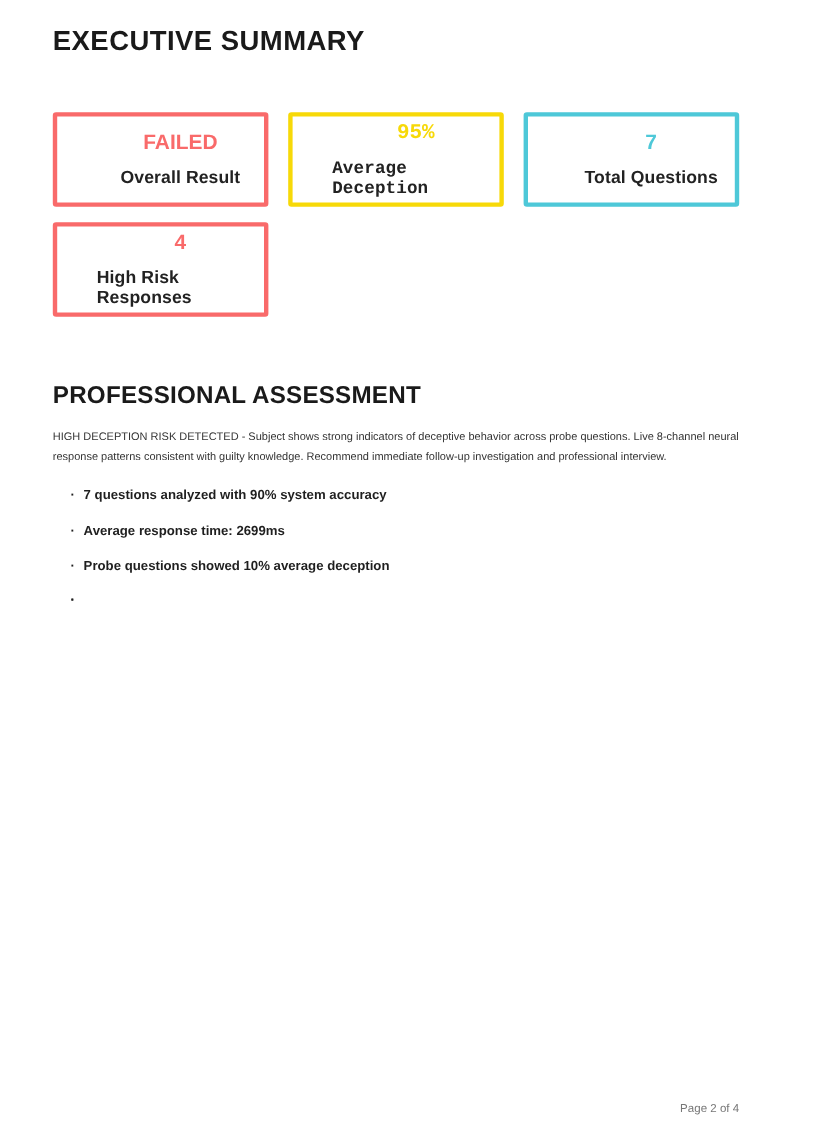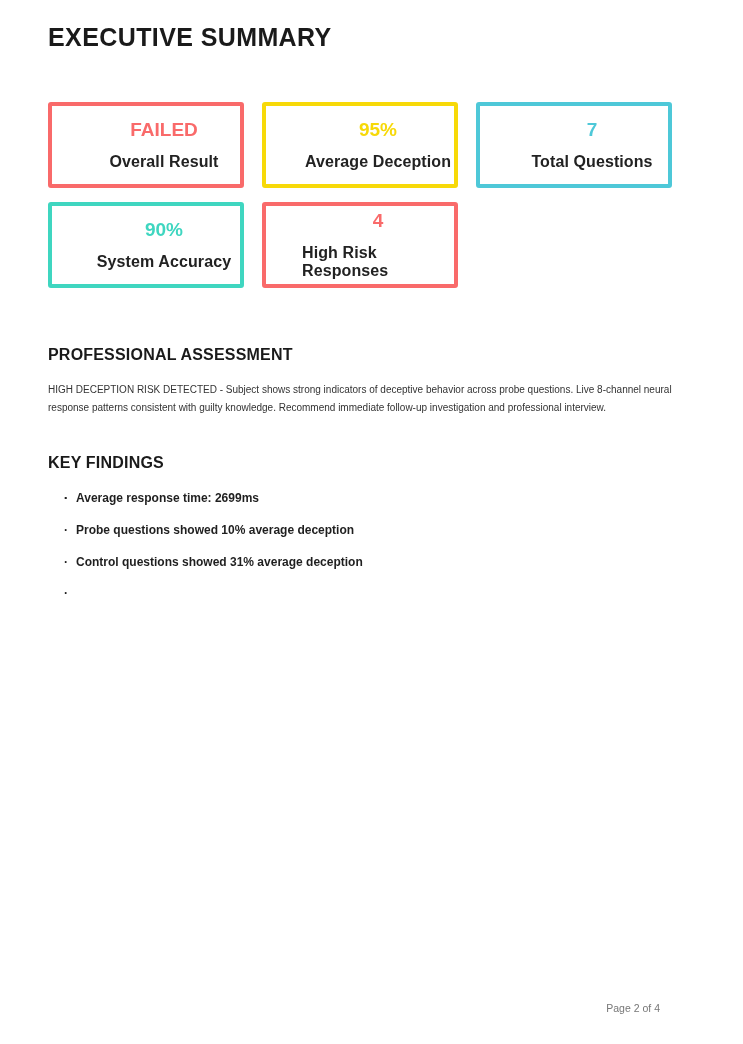--- a/index.html
+++ b/index.html
@@ -60,21 +60,21 @@
   }
   .card-label {
     font-size: 16px;
     font-weight: bold;
     color: #222222;
     letter-spacing: 0.1px;
   }
 
   
   .section-heading {
-    font-size: 16px;
+    font-size: 22px;
     font-weight: bold;
     color: #1a1a1a;
     letter-spacing: 0.2px;
   }
   #assessment-heading { margin: 58px 0 0 0; }
   .assessment-body {
     margin: 17px 0 0 0;
     font-size: 10px;
     line-height: 1.75;
     color: #333333;
@@ -99,70 +99,65 @@
   .findings-list li .bullet {
     position: absolute;
     left: 0;
     top: 0;
     font-size: 12px;
     line-height: 1.4;
   }
 
   .page-footer {
     position: absolute;
-    right: 60px;
+    right: 48px;
     bottom: 30px;
     font-size: 10.5px;
     color: #777777;
   }
 </style>
 </head>
 <body>
 
 <div class="page">
 
   <h1 class="doc-title">EXECUTIVE SUMMARY</h1>
 
   <div class="cards">
 
     <div class="card" style="border-color: rgb(249, 106, 106);">
       <div class="card-value" style="color: rgb(249, 106, 106);">FAILED</div>
       <div class="card-label">Overall Result</div>
     </div>
 
-    <div class="card" style="border-color: rgb(247, 217, 8);">
+    <div class="card" style="border-color: rgb(247, 217, 8); font-family: Liberation Mono, monospace;">
       <div class="card-value" style="color: rgb(247, 217, 8);">95%</div>
       <div class="card-label">Average Deception</div>
     </div>
 
     <div class="card" style="border-color: rgb(78, 200, 216);">
       <div class="card-value" style="color: rgb(78, 200, 216);">7</div>
       <div class="card-label">Total Questions</div>
     </div>
 
-    <div class="card" style="border-color: rgb(63, 214, 192);">
-      <div class="card-value" style="color: rgb(63, 214, 192);">90%</div>
-      <div class="card-label">System Accuracy</div>
-    </div>
 
 
     <div class="card" style="border-color: rgb(249, 106, 106);">
       <div class="card-value" style="color: rgb(249, 106, 106);">4</div>
       <div class="card-label">High Risk Responses</div>
     </div>
 
   </div>
 
   <h2 class="section-heading" id="assessment-heading">PROFESSIONAL ASSESSMENT</h2>
   <p class="assessment-body">HIGH DECEPTION RISK DETECTED - Subject shows strong indicators of deceptive behavior across probe questions. Live 8-channel neural response patterns consistent with guilty knowledge. Recommend immediate follow-up investigation and professional interview.</p>
 
-  <h2 class="section-heading" id="findings-heading">KEY FINDINGS</h2>
   <ul class="findings-list">
-    <li><span class="bullet">·</span></li>
+    <li><span class="bullet">·</span><span>7 questions analyzed with 90% system accuracy</span></li>
     <li><span class="bullet">·</span><span>Average response time: 2699ms</span></li>
     <li><span class="bullet">·</span><span>Probe questions showed 10% average deception</span></li>
-    <li><span class="bullet">·</span><span>Control questions showed 31% average deception</span></li>
+    <li><span class="bullet">·</span></li>
     <li><span class="bullet">·</span></li>
   </ul>
 
   <div class="page-footer">Page 2 of 4</div>
 
 </div>
 
 </body></html>

